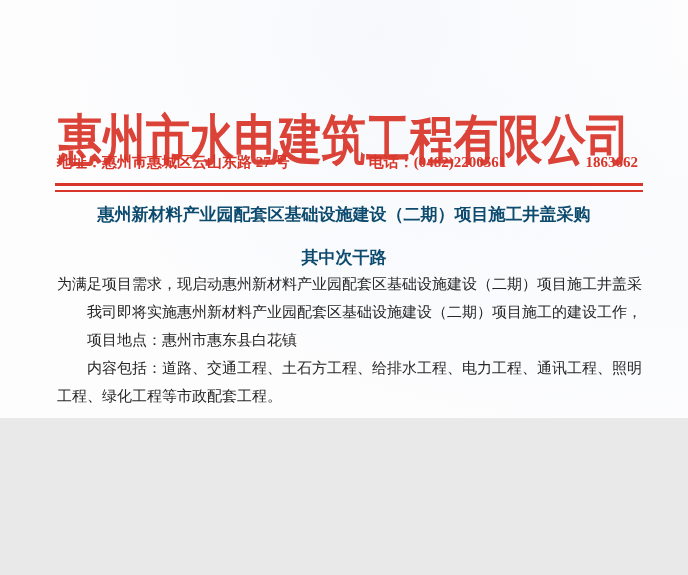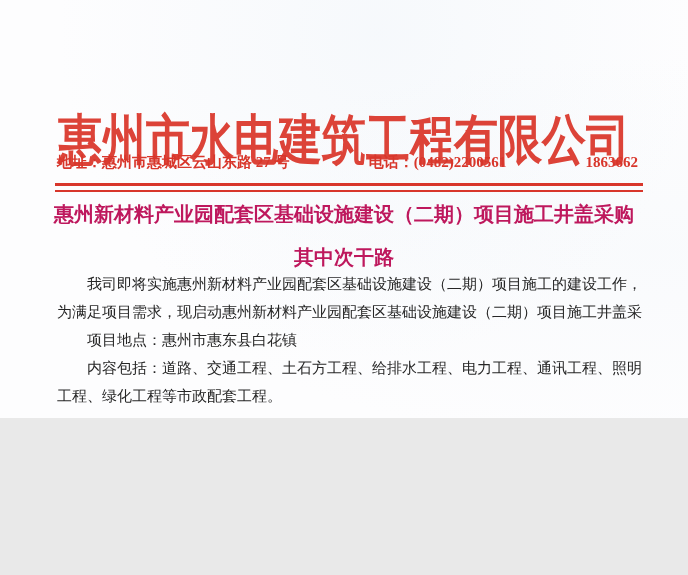--- a/index.html
+++ b/index.html
@@ -33,22 +33,22 @@
     display:flex;justify-content:space-between;align-items:baseline;
     font-size:15px;font-weight:bold;white-space:nowrap;
   }
   .double-rule{
     position:absolute;top:183px;left:55px;width:588px;height:4px;
     border-top:3px solid #d8362b;border-bottom:2px solid #d8362b;
   }
   
   .doc-title{
     position:absolute;top:193px;left:0;width:100%;
-    text-align:center;color:#be185d;
-    font-size:20px;font-weight:bold;line-height:43px;
+    text-align:center;color:#0c4a6e;
+    font-size:17px;font-weight:bold;line-height:43px;
     white-space:nowrap;
   }
   
   .body-text{
     position:absolute;top:270px;left:57px;width:600px;
     color:#262626;font-size:15px;line-height:28px;
     white-space:nowrap;
   }
   .line{height:28px;}
   .ind{padding-left:30px;}
@@ -88,22 +88,22 @@
   </div>
 
   <div class="double-rule"></div>
 
   <div class="doc-title">
     <div>惠州新材料产业园配套区基础设施建设（二期）项目施工井盖采购</div>
     <div>其中次干路</div>
   </div>
 
   <div class="body-text">
+    <div class="line">为满足项目需求，现启动惠州新材料产业园配套区基础设施建设（二期）项目施工井盖采</div>
     <div class="line ind">我司即将实施惠州新材料产业园配套区基础设施建设（二期）项目施工的建设工作，</div>
-    <div class="line">为满足项目需求，现启动惠州新材料产业园配套区基础设施建设（二期）项目施工井盖采</div>
     <div class="line ind">项目地点：惠州市惠东县白花镇</div>
     <div class="line ind">内容包括：道路、交通工程、土石方工程、给排水工程、电力工程、通讯工程、照明</div>
     <div class="line">工程、绿化工程等市政配套工程。</div>
   </div>
 
   <div class="stamp">
     <div class="stamp-ring"></div>
     <div class="stamp-star"></div>
     <span class="stamp-char sc0">水</span>
     <span class="stamp-char sc1">电</span>

